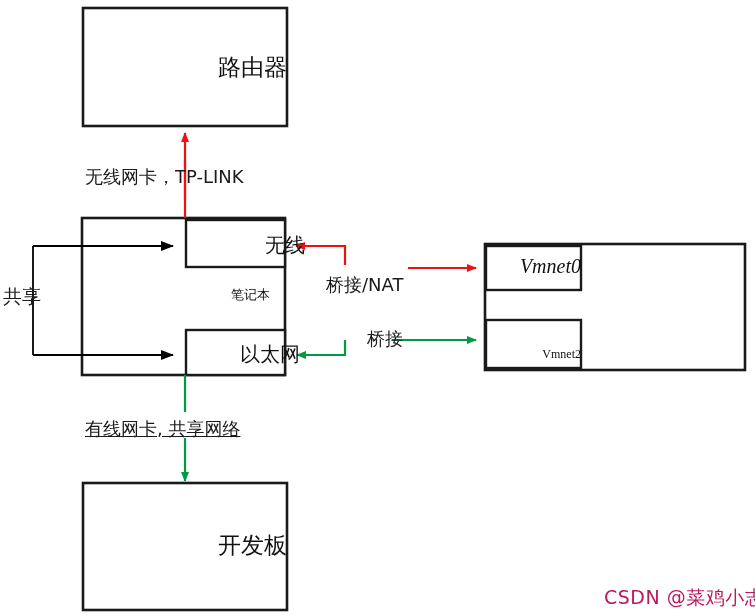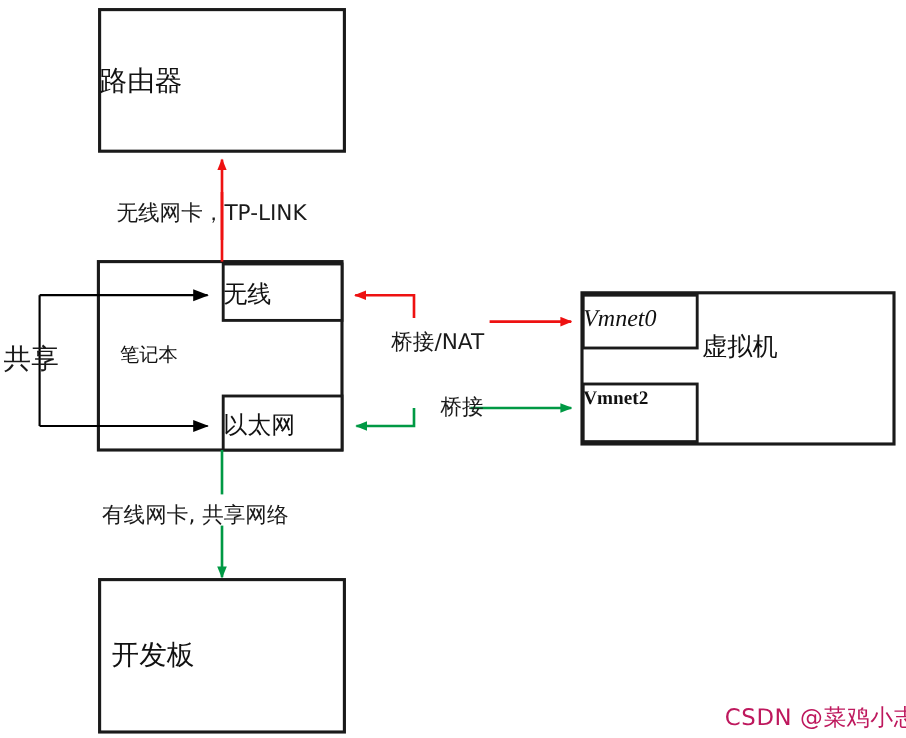--- a/index.html
+++ b/index.html
@@ -20,21 +20,21 @@
   svg.layer {
     position: absolute;
     left: 0;
     top: 0;
     width: 755px;
     height: 615px;
   }
   .node-text {
     position: absolute;
     color: #111111;
-    text-align: left;
+    text-align: right;
     white-space: nowrap;
     font-family: "DejaVu Sans", "Liberation Sans", sans-serif;
   }
   .edge-label {
     position: absolute;
     color: #1a1a1a;
     white-space: nowrap;
     font-family: "DejaVu Sans", "Liberation Sans", sans-serif;
   }
   .latin {
@@ -95,40 +95,39 @@
     <path d="M185,375 L185,412" fill="none" stroke="#009944" stroke-width="2.2"></path>
     <path d="M185,438 L185,481" fill="none" stroke="#009944" stroke-width="2.2" marker-end="url(#ah-green)"></path>
 
     <path d="M33,246 L173,246" fill="none" stroke="#000000" stroke-width="1.8" marker-end="url(#ah-black)"></path>
     <path d="M33,355 L173,355" fill="none" stroke="#000000" stroke-width="1.8" marker-end="url(#ah-black)"></path>
     <path d="M33,246 L33,355" fill="none" stroke="#000000" stroke-width="1.8"></path>
   </svg>
 
   <div class="node-text" style="left:83px; top:52px; width:204px; font-size:23px;">路由器</div>
 
-  <div class="edge-label" style="left:97px; top:165px; font-size:18px;">无线网卡，TP-LINK</div>
+  <div class="edge-label" style="left:85px; top:165px; font-size:18px;">无线网卡，TP-LINK</div>
 
   <div class="node-text" style="left:186px; top:232px; width:119px; font-size:20px;">无线</div>
 
-  <div class="node-text" style="left:100px; top:286px; width:170px; font-size:16px;">笔记本</div>
+  <div class="node-text" style="left:100px; top:286px; width:170px; font-size:13px;">笔记本</div>
 
   <div class="node-text" style="left:186px; top:341px; width:114px; font-size:20px;">以太网</div>
 
-  <div class="edge-label" style="left:3px; top:284px; font-size:23px;">共享</div>
+  <div class="edge-label" style="left:3px; top:284px; font-size:19px;">共享</div>
 
   <div class="edge-label" style="left:326px; top:255px; font-size:18px;margin-top:18px;">桥接/NAT</div>
 
   <div class="edge-label" style="left:355px; top:327px; font-size:18px;margin-left:12px;">桥接</div>
 
   <div class="node-text latin" style="left:486px; top:255px; width:95px; font-size:20px;font-style:italic;">Vmnet0</div>
 
-  <div class="node-text latin" style="left:486px; top:324px; width:95px; font-size:16px;font-weight:bold;">Vmnet2</div>
-
-  <div class="node-text" style="left:585px; top:275px; width:160px; font-size:21px;">虚拟机</div>
+  <div class="node-text latin" style="left:486px; top:347px; width:95px; font-size:12px;">Vmnet2</div>
 
 
-  <div class="edge-label" style="left:85px; top:417px; font-size:18px;">有线网卡, 共享网络</div>
 
-  <div class="node-text" style="left:93px; top:530px; width:204px; font-size:23px;">开发板</div>
+  <div class="edge-label" style="left:85px; top:417px; font-size:18px;text-decoration:underline;">有线网卡, 共享网络</div>
+
+  <div class="node-text" style="left:83px; top:530px; width:204px; font-size:23px;">开发板</div>
 
   <div class="watermark" style="left:604px; top:585px;">CSDN @菜鸡小志</div>
 
 </div>
 
 </body></html>

